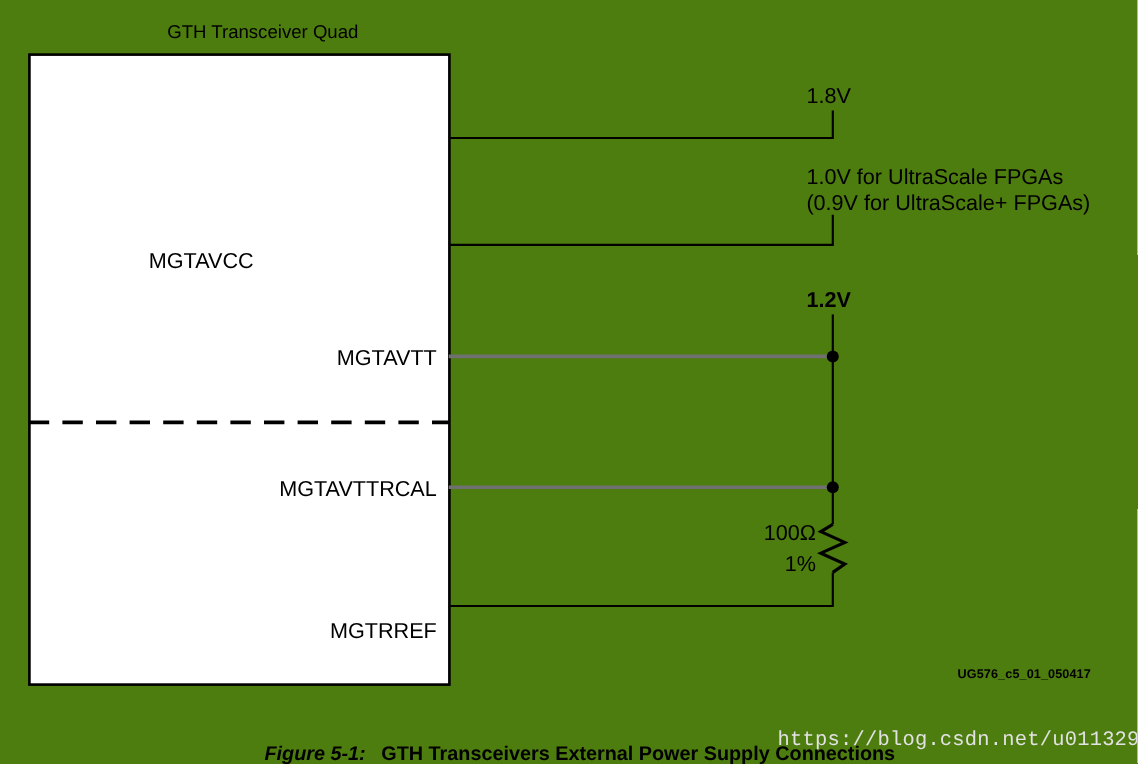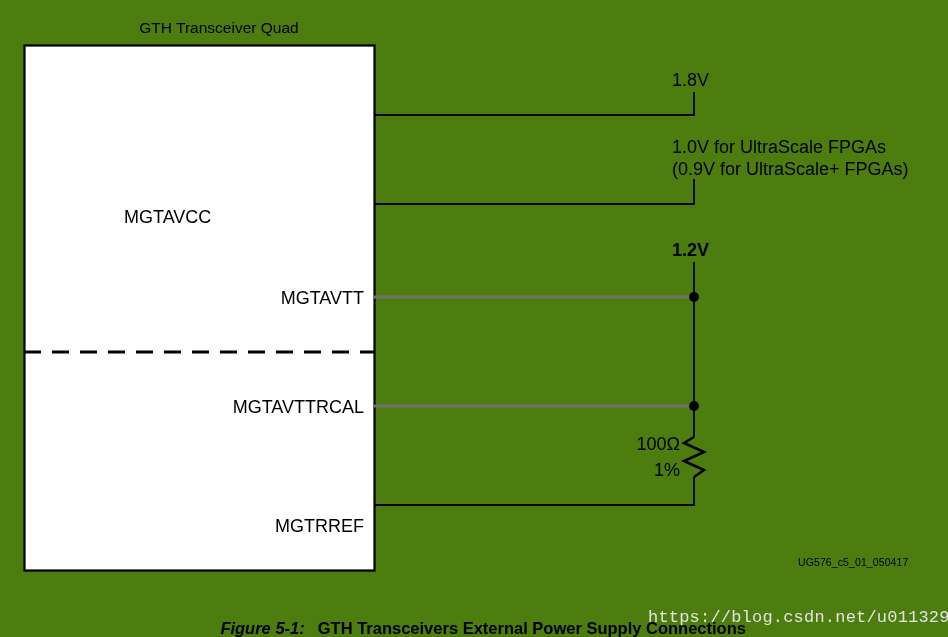--- a/index.html
+++ b/index.html
@@ -53,20 +53,21 @@
   #supply-label-12   { left: 672px; top: 241px; font-weight: bold; }
 
   #resistor-value   { left: 560px; top: 435px; width: 120px; text-align: right; }
   #resistor-tol     { left: 560px; top: 461px; width: 120px; text-align: right; }
 
   #figure-id {
     left: 798px;
     top: 557px;
     font-size: 10.5px;
     letter-spacing: 0.1px;
+    font-weight: bold;
   }
 
   #figure-caption {
     position: absolute;
     left: 0px;
     top: 600px;
     width: 948px;
     text-align: center;
     font-size: 16.5px;
     font-weight: bold;

